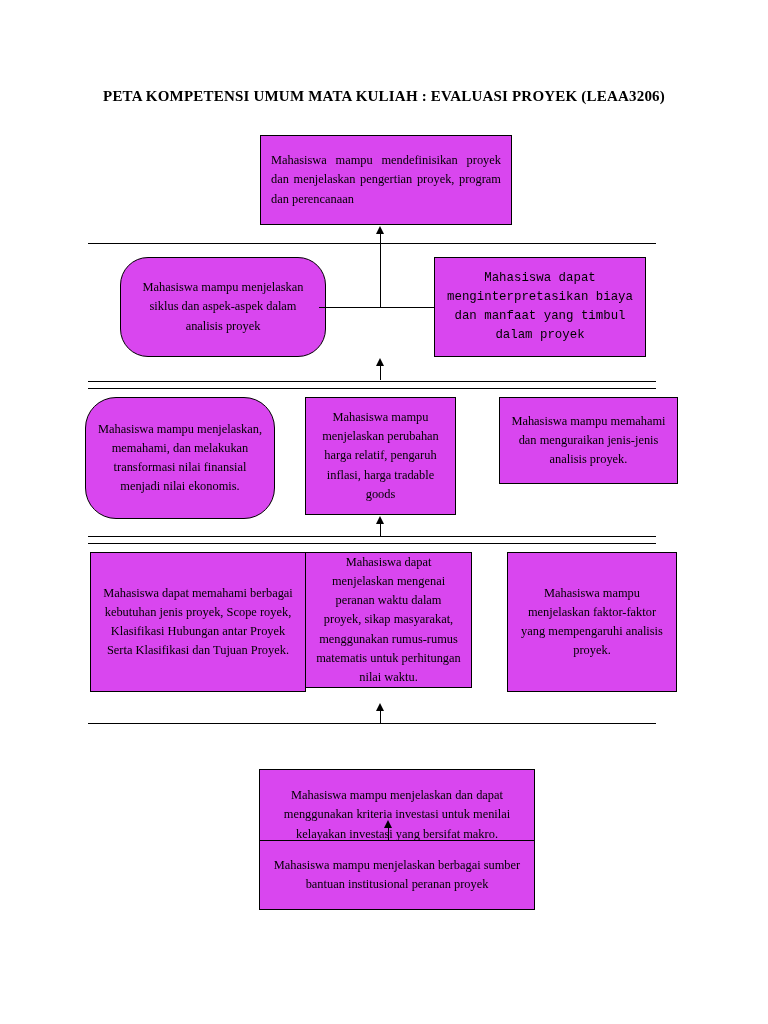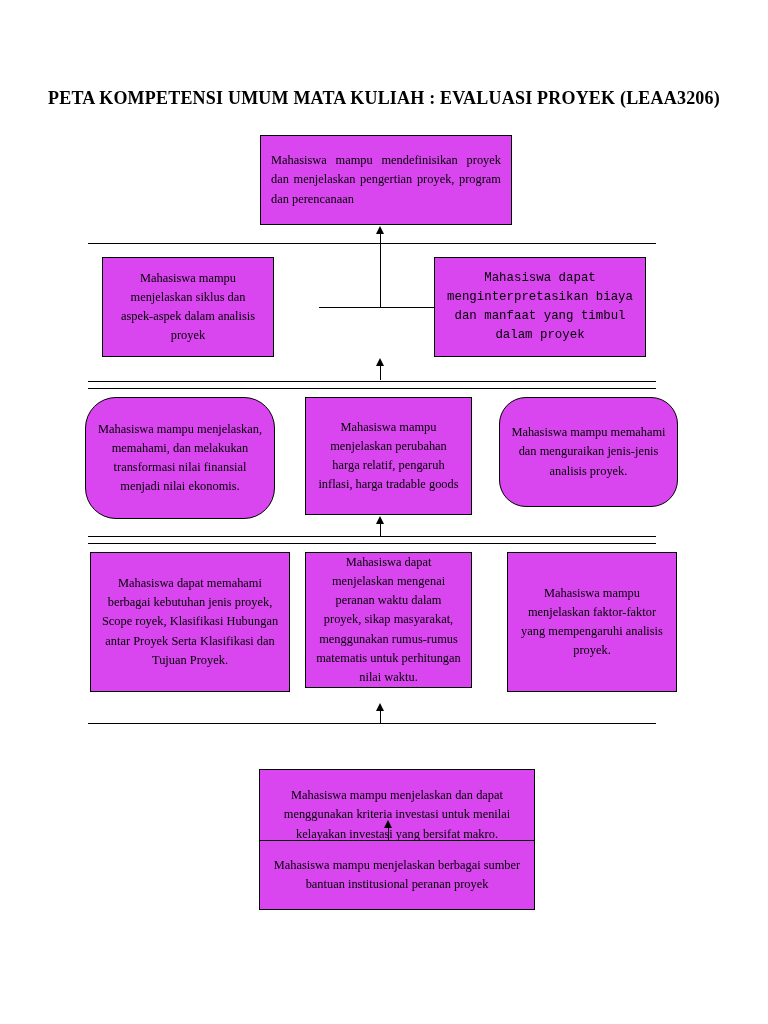--- a/index.html
+++ b/index.html
@@ -22,21 +22,21 @@
     height: 1024px;
   }
   .title {
     position: absolute;
     left: 0;
     top: 88px;
     width: 768px;
     text-align: center;
     font-family: "Liberation Serif", serif;
     font-weight: bold;
-    font-size: 18px;
+    font-size: 15px;
     letter-spacing: 0.2px;
     color: #000;
   }
   .box {
     position: absolute;
     border: 1px solid #000000;
     background: #d946ef;
     box-sizing: border-box;
     display: flex;
     align-items: center;
@@ -91,21 +91,21 @@
   <div class="box justify" style="left:260px; top:135px; width:252px; height:90px;">
     <span class="txt">Mahasiswa mampu mendefinisikan proyek dan menjelaskan pengertian proyek,  program dan perencanaan</span>
   </div>
 
   <div class="vline" style="left:380px; top:241px; height:-0px; border-left:1px solid #000; height:0;"></div>
   <div class="vline" style="left:380px; top:233px; height:10px;"></div>
   <div class="arrow-up" style="left:375.5px; top:226px;"></div>
 
   <div class="rule" style="left:88px; top:243px; width:568px;"></div>
 
-  <div class="box" style="left:102px; top:257px; width:172px; height:100px;">
+  <div class="box" style="left:120px; top:257px; width:206px; height:100px;border-radius:28px;">
     <span class="txt">Mahasiswa mampu menjelaskan siklus dan aspek-aspek dalam analisis proyek</span>
   </div>
 
   <div class="box" style="left:434px; top:257px; width:212px; height:100px;font-family:Liberation Mono, monospace;">
     <span class="txt">Mahasiswa dapat menginterpretasikan biaya dan manfaat yang timbul dalam proyek</span>
   </div>
 
   <div class="hline" style="left:319px; top:307px; width:115px;"></div>
 
   <div class="vline" style="left:380px; top:243px; height:64px;"></div>
@@ -113,35 +113,35 @@
   <div class="vline" style="left:380px; top:366px; height:14px;"></div>
   <div class="arrow-up" style="left:375.5px; top:358px;"></div>
 
   <div class="rule" style="left:88px; top:381px; width:568px;"></div>
   <div class="rule" style="left:88px; top:388px; width:568px;"></div>
 
   <div class="box" style="left:85px; top:397px; width:190px; height:122px;border-radius:31px;">
     <span class="txt">Mahasiswa mampu menjelaskan, memahami, dan melakukan transformasi nilai finansial menjadi nilai ekonomis.</span>
   </div>
 
-  <div class="box" style="left:305px; top:397px; width:167px; height:118px;">
+  <div class="box" style="left:305px; top:397px; width:151px; height:118px;">
     <span class="txt">Mahasiswa mampu menjelaskan perubahan harga relatif, pengaruh inflasi, harga tradable goods</span>
   </div>
 
-  <div class="box" style="left:499px; top:397px; width:179px; height:110px;border-radius:27px;">
+  <div class="box" style="left:499px; top:397px; width:179px; height:87px;">
     <span class="txt">Mahasiswa mampu memahami dan menguraikan jenis-jenis analisis proyek.</span>
   </div>
 
   <div class="vline" style="left:380px; top:524px; height:12px;"></div>
   <div class="arrow-up" style="left:375.5px; top:516px;"></div>
 
   <div class="rule" style="left:88px; top:536px; width:568px;"></div>
   <div class="rule" style="left:88px; top:543px; width:568px;"></div>
 
-  <div class="box" style="left:90px; top:552px; width:200px; height:140px;">
+  <div class="box" style="left:90px; top:552px; width:216px; height:140px;">
     <span class="txt">Mahasiswa dapat memahami berbagai kebutuhan jenis proyek, Scope royek, Klasifikasi Hubungan antar Proyek Serta Klasifikasi dan Tujuan Proyek.</span>
   </div>
 
   <div class="box" style="left:305px; top:552px; width:167px; height:136px;">
     <span class="txt">Mahasiswa dapat menjelaskan mengenai peranan waktu dalam proyek, sikap masyarakat, menggunakan rumus-rumus matematis untuk perhitungan nilai waktu.</span>
   </div>
 
   <div class="box" style="left:507px; top:552px; width:170px; height:140px;align-items:center;">
     <span class="txt">Mahasiswa mampu menjelaskan faktor-faktor yang mempengaruhi analisis proyek.</span>
   </div>

